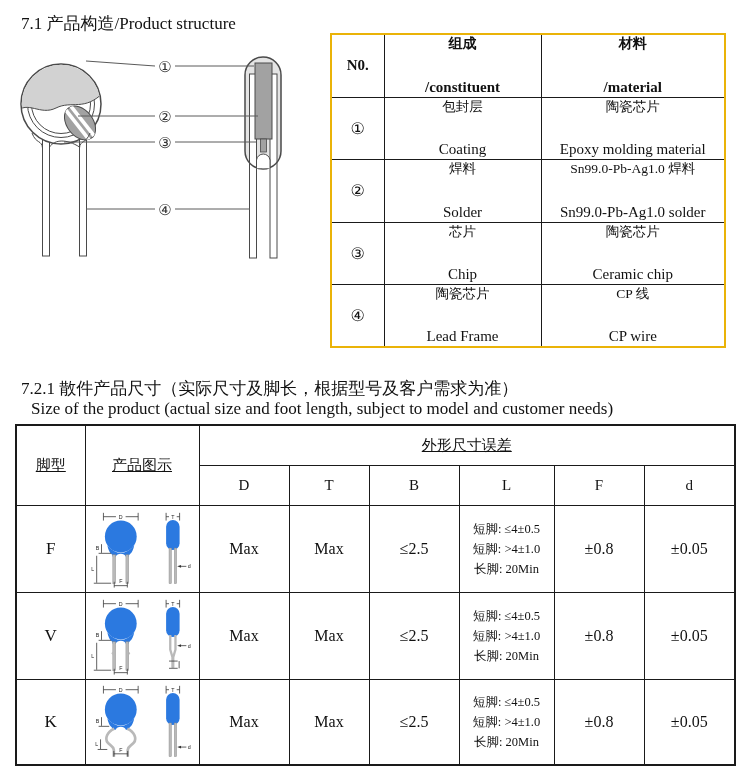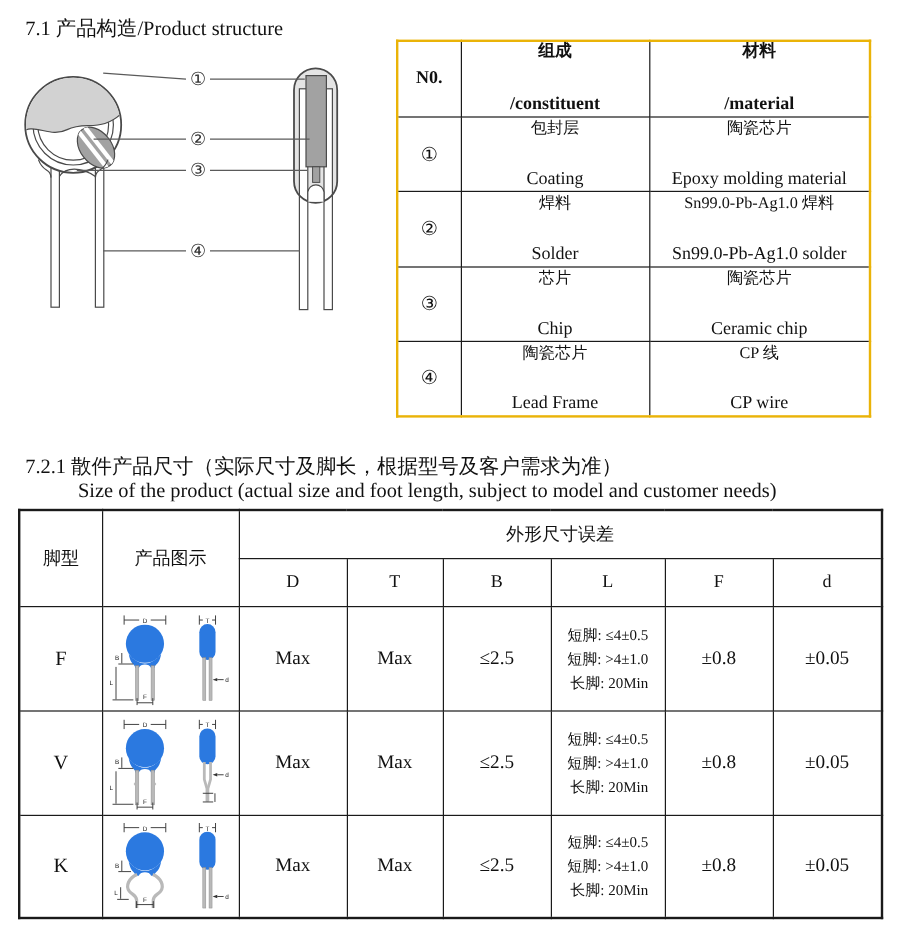--- a/index.html
+++ b/index.html
@@ -27,24 +27,24 @@
   .t1 th { font-weight:bold; }
   .t1 .cn { font-size:13.5px; line-height:1.3; }
   .t1 .en { font-size:15px;  line-height:1.25;margin-top:25px; }
   .t1 thead .cn { font-size:14px; }
   .t1 thead .en { font-size:15px; }
   .t1 .no-cell { font-size:16px; }
   .t1 .no-head { font-size:15px; }
 
   .t2 { position:absolute; left:15px; top:424px; width:719px; border:2px solid #1a1a1a; }
   .t2 td { font-size:16px; }
-  .t2 .head-cn { font-size:15px; }
+  .t2 .head-cn { font-size:15px;text-decoration:underline; }
   .t2 .dim-head { font-size:15px; }
   .t2 .foot { font-size:17px; }
-  .t2 .lcell-wrap { width:max-content; margin:0 auto; text-align:right; font-size:12.5px; line-height:1.6; }
+  .t2 .lcell-wrap { width:max-content; margin:0 auto; text-align:center; font-size:12.5px; line-height:1.6; }
 
   
   .pimg { width:108px; height:80px; display:block; margin:0 auto; }
   .pimg .dim line { stroke:#333; stroke-width:0.8; }
   .pimg .dim path { fill:#333; }
   .pimg text { font-size:5.5px; fill:#222; text-anchor:middle; font-family:"Liberation Sans","DejaVu Sans",sans-serif; }
   .pimg .leg { stroke:#8a8a8a; stroke-width:0.4; }
   .pimg .legline { fill:none; stroke-width:2.4; }
   .pimg .legline-k { fill:none; stroke-width:2.8; }
 </style>
@@ -173,21 +173,21 @@
         </td>
         <td>
           <div class="cn">CP 线</div>
           <div class="en">CP wire</div>
         </td>
       </tr>
     </tbody>
   </table>
 
   <div class="sub-cn" style="left:21px; top:377px;">7.2.1 散件产品尺寸（实际尺寸及脚长，根据型号及客户需求为准）</div>
-  <div class="sub-en" style="left:65px; top:399px;">Size of the product (actual size and foot length, subject to model and customer needs)</div>
+  <div class="sub-en" style="left:31px; top:399px;">Size of the product (actual size and foot length, subject to model and customer needs)</div>
 
   <table class="t2">
     <colgroup>
       <col style="width:69px">
         <col style="width:114px">
         <col style="width:90px">
         <col style="width:80px">
       <col style="width:90px">
         <col style="width:95px">
         <col style="width:90px">

